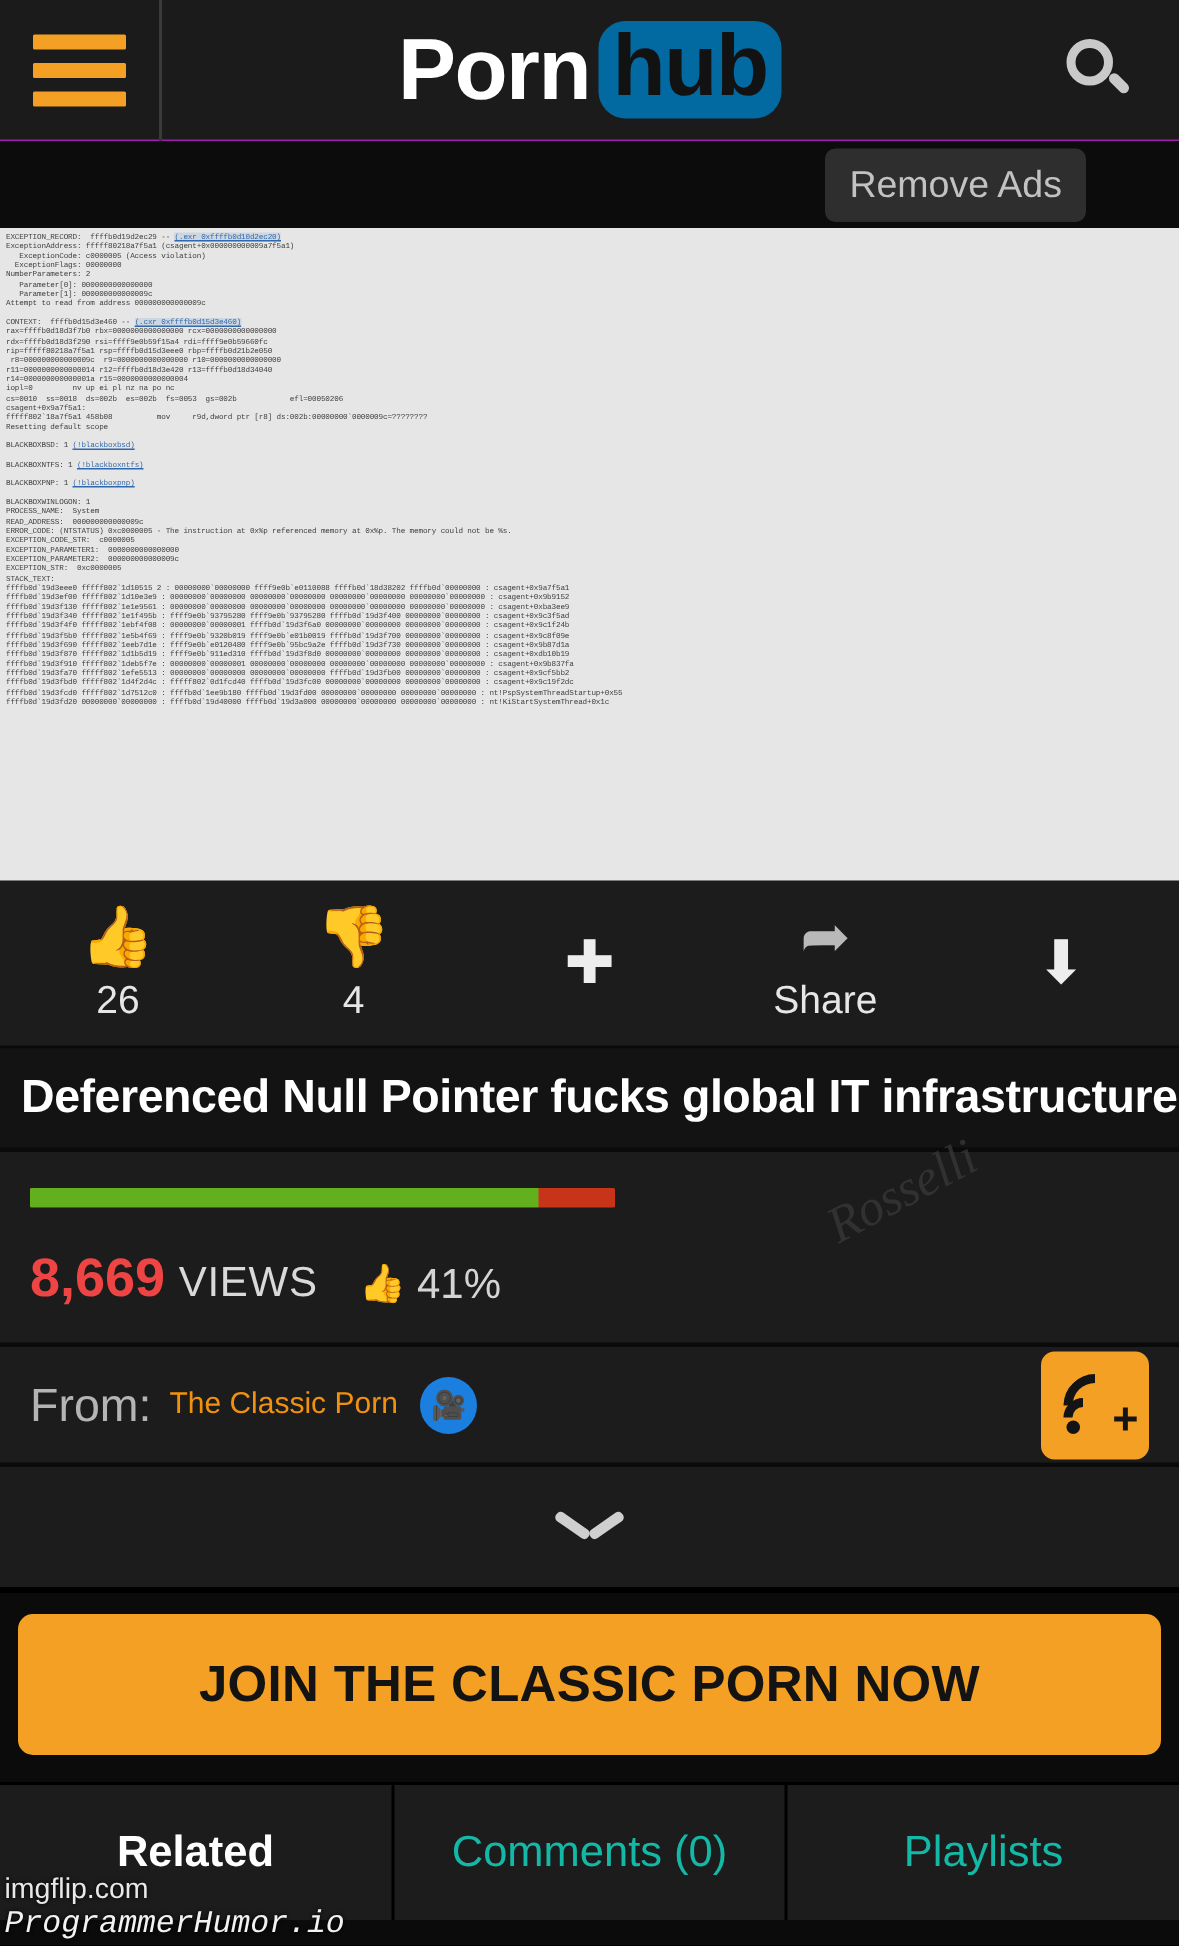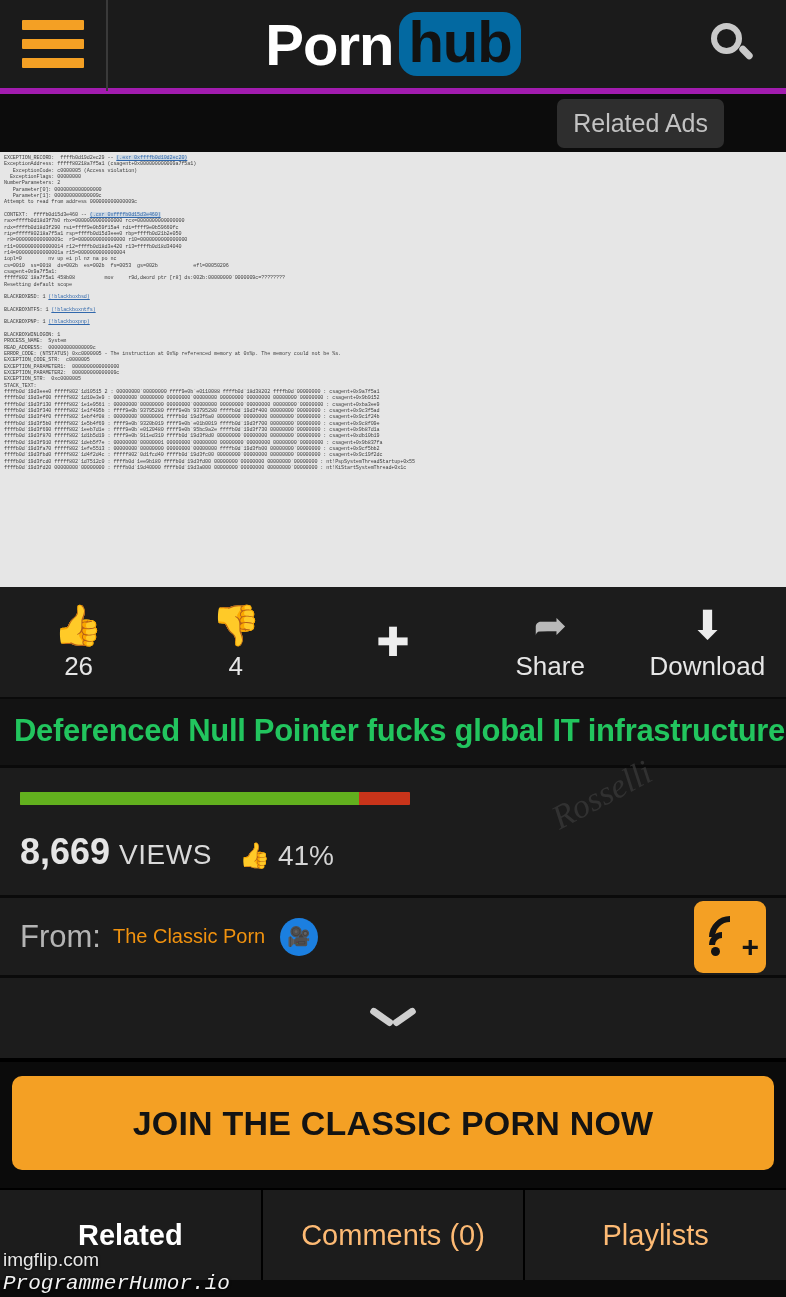--- a/index.html
+++ b/index.html
@@ -8,21 +8,21 @@
     background: #000;
     font-family: "Liberation Sans", sans-serif;
     overflow: hidden;
   }
   .page { position: relative; width: 786px; height: 1297px; background: #0b0b0b; }
 
   
   .header {
     height: 94px; background: #1b1b1b;
     display: flex; align-items: center;
-    border-bottom: 6px solid #a21caf;
+    border-bottom: 1px solid #a21caf;
   }
   .burger-wrap {
     width: 108px; height: 94px;
     display: flex; align-items: center; justify-content: center;
     border-right: 2px solid #3a3a3a;
   }
   .burger { width: 62px; height: 48px; display: flex; flex-direction: column; justify-content: space-between; }
   .burger i { display: block; height: 10px; background: #f4a024; border-radius: 1px; }
   .logo-wrap { flex: 1; display: flex; align-items: center; justify-content: center; }
   .logo { display: flex; align-items: center; font-weight: bold; font-size: 58px; letter-spacing: -1px; }
@@ -73,30 +73,30 @@
     border-bottom: 2px solid #0a0a0a;
   }
   .action { flex: 1; text-align: center; color: #e2e2e2; }
   .action .glyph { font-size: 40px; line-height: 46px; color: #b9b9b9; display: block; }
   .action .glyph.white { color: #ededed; }
   .action .lbl { font-size: 26px; color: #e6e6e6; display: block; margin-top: 3px; }
 
   
   .title-box { background: #131313; padding: 14px 14px 16px 14px; border-bottom: 3px solid #0a0a0a; }
   .title {
-    color: #22c55e; font-size: 31px; font-weight: bold; white-space: nowrap;
+    color: #ffffff; font-size: 31px; font-weight: bold; white-space: nowrap;
     letter-spacing: -0.3px;
   }
 
   
   .stats { background: #1c1c1c; padding: 24px 20px 22px 20px; position: relative; border-bottom: 3px solid #0a0a0a; }
   .ratebar { height: 13px; width: 390px; background: #c8341a; border-radius: 1px; overflow: hidden; }
   .ratebar .fill { height: 100%; background: #62b01e; }
   .statline { margin-top: 26px; display: flex; align-items: baseline; color: #d6d6d6; }
-  .views-num { font-size: 36px; font-weight: bold; color: #e5e5e5; }
+  .views-num { font-size: 36px; font-weight: bold; color: #ef4444; }
   .views-lbl { font-size: 28px; color: #d9d9d9; margin-left: 9px; letter-spacing: 0.5px; }
   .pct-wrap { margin-left: 28px; display: flex; align-items: center; color: #cfcfcf; }
   .pct-thumb { font-size: 25px; color: #b5b5b5; }
   .pct { font-size: 28px; margin-left: 7px; color: #d4d4d4; }
   .wm-rosselli {
     position: absolute; right: 130px; top: 8px;
     font-family: "Liberation Serif", serif; font-style: italic;
     font-size: 34px; color: #3a3a3a;
     transform: rotate(-28deg); opacity: .72; pointer-events: none;
   }
@@ -151,21 +151,21 @@
     border: none; border-radius: 10px;
     font-size: 34px; font-weight: bold; letter-spacing: 0.2px;
   }
 
   
   .tabs {
     display: flex; height: 92px; background: #1c1c1c; border-top: 2px solid #000;
   }
   .tab {
     flex: 1; display: flex; align-items: center; justify-content: center;
-    color: #fdba74; font-size: 29px;
+    color: #14b8a6; font-size: 29px;
     border-right: 2px solid #000;
   }
   .tab:last-child { border-right: none; }
   .tab.active { color: #fff; font-weight: bold; }
 
   
   .wm-imgflip {
     position: absolute; left: 3px; bottom: 26px;
     color: #e8e8e8; font-size: 19px;
     text-shadow: 0 0 3px #000;
@@ -198,21 +198,21 @@
     </div>
     <div class="search-wrap">
       <div class="search-icon">
         <span class="ring"></span>
           <span class="handle"></span>
       </div>
     </div>
   </div>
 
   <div class="adbar">
-    <button class="remove-ads">Related Ads</button>
+    <button class="remove-ads">Remove Ads</button>
   </div>
 
   <div class="dump" id="dump"><span class="cols">EXCEPTION_RECORD:  ffffb0d19d2ec29 -- <span class="lnk sel">(.exr 0xffffb0d10d2ec20)</span></span><span class="cols">ExceptionAddress: fffff80218a7f5a1 (csagent+0x000000000009a7f5a1)</span><span class="cols">   ExceptionCode: c0000005 (Access violation)</span><span class="cols">  ExceptionFlags: 00000000</span><span class="cols">NumberParameters: 2</span><span class="cols">   Parameter[0]: 0000000000000000</span><span class="cols">   Parameter[1]: 000000000000009c</span><span class="cols">Attempt to read from address 000000000000009c</span><span class="sp"></span><span class="cols">CONTEXT:  ffffb0d15d3e460 -- <span class="lnk sel">(.cxr 0xffffb0d15d3e460)</span></span><span class="cols">rax=ffffb0d18d3f7b0 rbx=0000000000000000 rcx=0000000000000000</span><span class="cols">rdx=ffffb0d18d3f290 rsi=ffff9e0b59f15a4 rdi=ffff9e0b59660fc</span><span class="cols">rip=fffff80218a7f5a1 rsp=ffffb0d15d3eee0 rbp=ffffb0d21b2e050</span><span class="cols"> r8=000000000000009c  r9=0000000000000000 r10=0000000000000000</span><span class="cols">r11=0000000000000014 r12=ffffb0d18d3e420 r13=ffffb0d18d34040</span><span class="cols">r14=000000000000001a r15=0000000000000004</span><span class="cols">iopl=0         nv up ei pl nz na po nc</span><span class="cols">cs=0010  ss=0018  ds=002b  es=002b  fs=0053  gs=002b            efl=00050206</span><span class="cols">csagent+0x9a7f5a1:</span><span class="cols">fffff802`18a7f5a1 458b08          mov     r9d,dword ptr [r8] ds:002b:00000000`0000009c=????????</span><span class="cols">Resetting default scope</span><span class="sp"></span><span class="cols">BLACKBOXBSD: 1 <span class="lnk">(!blackboxbsd)</span></span><span class="sp"></span><span class="cols">BLACKBOXNTFS: 1 <span class="lnk">(!blackboxntfs)</span></span><span class="sp"></span><span class="cols">BLACKBOXPNP: 1 <span class="lnk">(!blackboxpnp)</span></span><span class="sp"></span><span class="cols">BLACKBOXWINLOGON: 1</span><span class="cols">PROCESS_NAME:  System</span><span class="cols">READ_ADDRESS:  000000000000009c</span><span class="cols">ERROR_CODE: (NTSTATUS) 0xc0000005 - The instruction at 0x%p referenced memory at 0x%p. The memory could not be %s.</span><span class="cols">EXCEPTION_CODE_STR:  c0000005</span><span class="cols">EXCEPTION_PARAMETER1:  0000000000000000</span><span class="cols">EXCEPTION_PARAMETER2:  000000000000009c</span><span class="cols">EXCEPTION_STR:  0xc0000005</span><span class="cols">STACK_TEXT:</span><span class="cols">ffffb0d`19d3eee0 fffff802`1d10515 2 : 00000000`00000000 ffff9e0b`e0110088 ffffb0d`18d38202 ffffb0d`00000000 : csagent+0x9a7f5a1</span><span class="cols">ffffb0d`19d3ef00 fffff802`1d10e3e9 : 00000000`00000000 00000000`00000000 00000000`00000000 00000000`00000000 : csagent+0x9b9152</span><span class="cols">ffffb0d`19d3f130 fffff802`1e1e9561 : 00000000`00000000 00000000`00000000 00000000`00000000 00000000`00000000 : csagent+0xba3ee9</span><span class="cols">ffffb0d`19d3f340 fffff802`1e1f495b : ffff9e0b`93795280 ffff9e0b`93795280 ffffb0d`19d3f400 00000000`00000000 : csagent+0x9c3f5ad</span><span class="cols">ffffb0d`19d3f4f0 fffff802`1ebf4f08 : 00000000`00000001 ffffb0d`19d3f6a0 00000000`00000000 00000000`00000000 : csagent+0x9c1f24b</span><span class="cols">ffffb0d`19d3f5b0 fffff802`1e5b4f69 : ffff9e0b`9320b019 ffff9e0b`e01b0019 ffffb0d`19d3f700 00000000`00000000 : csagent+0x9c8f09e</span><span class="cols">ffffb0d`19d3f690 fffff802`1eeb7d1e : ffff9e0b`e0120480 ffff9e0b`95bc9a2e ffffb0d`19d3f730 00000000`00000000 : csagent+0x9b87d1a</span><span class="cols">ffffb0d`19d3f870 fffff802`1d1b5d19 : ffff9e0b`911ed310 ffffb0d`19d3f8d0 00000000`00000000 00000000`00000000 : csagent+0xdb10b19</span><span class="cols">ffffb0d`19d3f910 fffff802`1deb5f7e : 00000000`00000001 00000000`00000000 00000000`00000000 00000000`00000000 : csagent+0x9b837fa</span><span class="cols">ffffb0d`19d3fa70 fffff802`1efe5513 : 00000000`00000000 00000000`00000000 ffffb0d`19d3fb00 00000000`00000000 : csagent+0x9cf5bb2</span><span class="cols">ffffb0d`19d3fbd0 fffff802`1d4f2d4c : fffff802`0d1fcd40 ffffb0d`19d3fc00 00000000`00000000 00000000`00000000 : csagent+0x9c19f2dc</span><span class="cols">ffffb0d`19d3fcd0 fffff802`1d7512c0 : ffffb0d`1ee9b180 ffffb0d`19d3fd00 00000000`00000000 00000000`00000000 : nt!PspSystemThreadStartup+0x55</span><span class="cols">ffffb0d`19d3fd20 00000000`00000000 : ffffb0d`19d40000 ffffb0d`19d3a000 00000000`00000000 00000000`00000000 : nt!KiStartSystemThread+0x1c</span></div>
 
   <div class="actions" id="actions">
       <div class="action">
         <span class="glyph">👍</span>
         <span class="lbl">26</span>
       </div>
       <div class="action">
@@ -221,21 +221,20 @@
       </div>
       <div class="action">
         <span class="glyph white">✚</span>
       </div>
       <div class="action">
         <span class="glyph">➦</span>
         <span class="lbl">Share</span>
       </div>
       <div class="action">
         <span class="glyph white">⬇</span>
-        <span class="lbl">Download</span>
       </div>
     </div>
 
   <div class="title-box">
     <div class="title">Deferenced Null Pointer fucks global IT infrastructure</div>
   </div>
 
   <div class="stats">
     <div class="ratebar">
       <div class="fill" id="ratefill" style="width: 87%;"></div>

